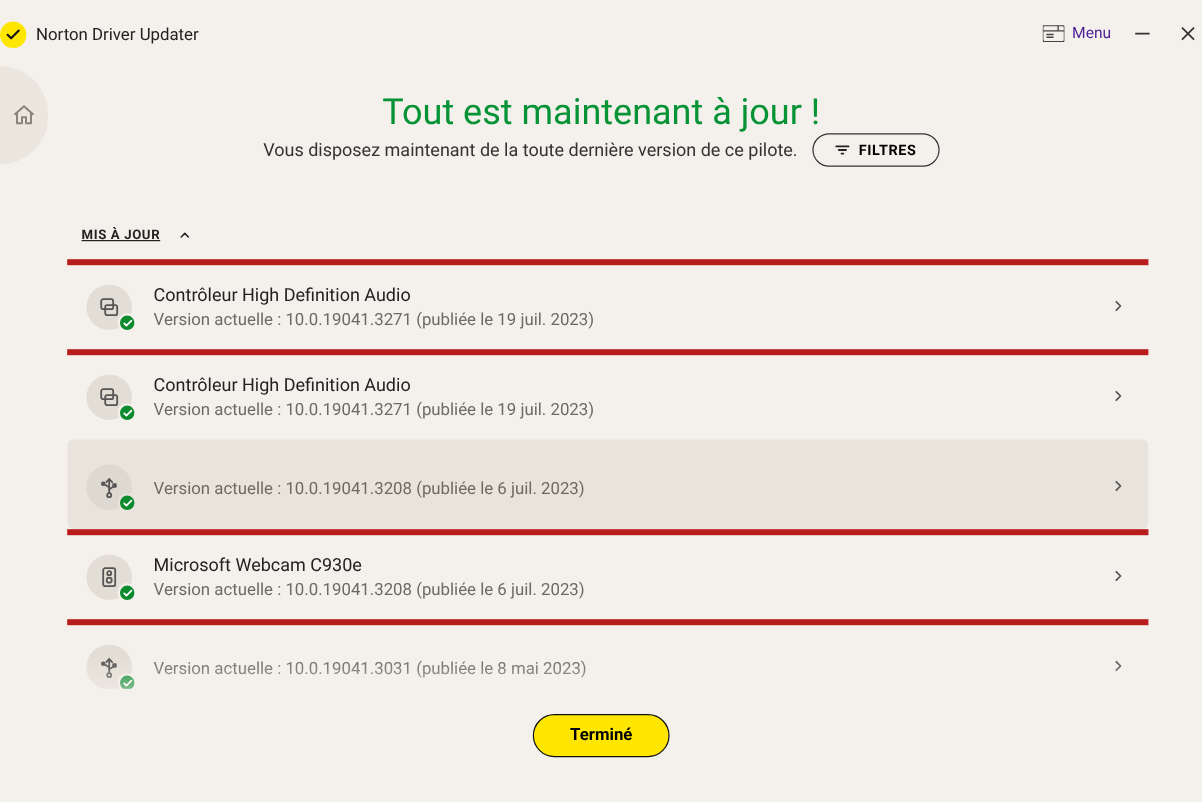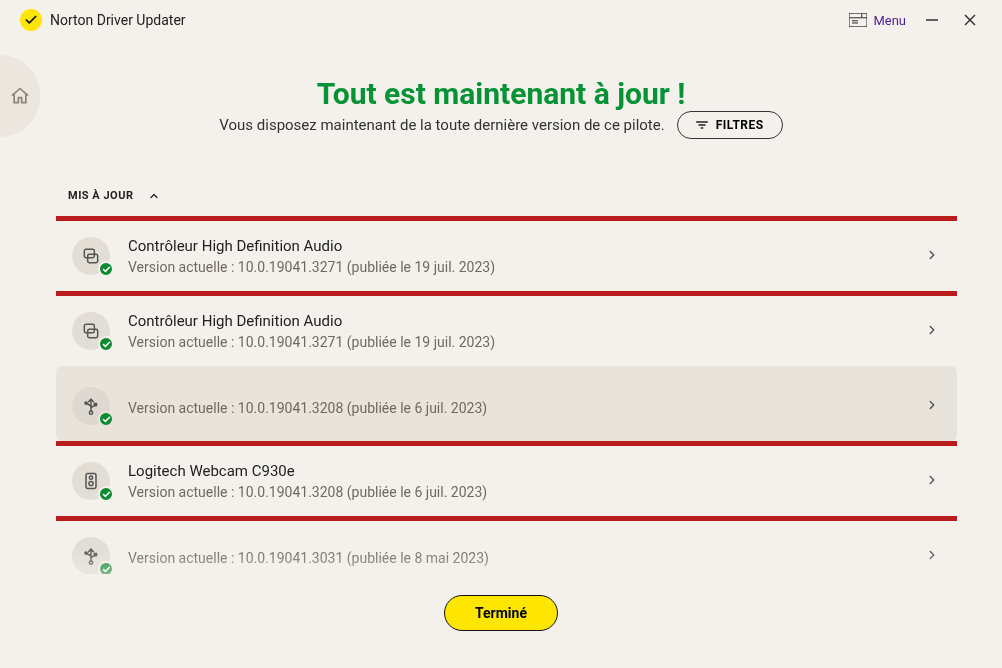--- a/index.html
+++ b/index.html
@@ -10,23 +10,23 @@
     }
     body {
       width: 1002px;
       height: 668px;
       background: #f4f1ec;
       overflow: hidden;
       position: relative;
     }
     .titlebar {
       display: flex;
-      align-items: center;
+      align-items: flex-end;
       height: 40px;
-      padding: 0 20px;
+      padding: 0 0;
       gap: 8px;
     }
     .titlebar-left {
       display: flex;
       align-items: center;
       gap: 8px;
     }
     .logo-circle {
       width: 22px;
       height: 22px;
@@ -77,21 +77,21 @@
       align-items: center;
       justify-content: center;
     }
 
     .main {
       padding-top: 36px;
       text-align: center;
     }
     .headline {
       font-size: 30px;
-      font-weight: 700;
+      font-weight: 400;
       color: #059336;
     }
     .subline-row {
       display: flex;
       align-items: center;
       justify-content: center;
       gap: 12px;
     }
     .subline {
       font-size: 15px;
@@ -118,20 +118,21 @@
       display: flex;
       align-items: center;
       gap: 14px;
       padding: 8px 12px 14px 12px;
     }
     .section-title {
       font-size: 11px;
       font-weight: 700;
       letter-spacing: 0.5px;
       color: #222;
+      text-decoration: underline;
     }
 
     .driver-row {
       display: flex;
       align-items: center;
       padding: 16px 18px 16px 16px;
       border-top: 5px solid #b91c1c;
       gap: 18px;
       text-align: left;
       cursor: pointer;
@@ -370,21 +371,21 @@
                 <circle cx="12" cy="15" r="2.5"></circle>
               </svg>
             </div>
             <div class="check-badge">
               <svg width="9" height="9" viewBox="0 0 24 24" fill="none" stroke="#fff" stroke-width="4" stroke-linecap="round" stroke-linejoin="round">
                 <polyline points="20 6 9 17 4 12"></polyline>
               </svg>
             </div>
           </div>
           <div class="driver-text">
-            <div class="driver-name">Logitech Webcam C930e</div>
+            <div class="driver-name">Microsoft Webcam C930e</div>
             <div class="driver-version">Version actuelle : 10.0.19041.3208 (publiée le 6 juil. 2023)</div>
           </div>
           <div class="row-chevron"><svg width="14" height="14" viewBox="0 0 24 24" fill="none" stroke="#555" stroke-width="2.5" stroke-linecap="round" stroke-linejoin="round">
               <polyline points="9 18 15 12 9 6"></polyline>
             </svg></div>
         </div>
         <div class="driver-row">
           <div class="driver-icon-wrap">
             <div class="driver-icon-circle">
               <svg width="20" height="20" viewBox="0 0 24 24" fill="none" stroke="#555" stroke-width="1.8" stroke-linecap="round" stroke-linejoin="round">

